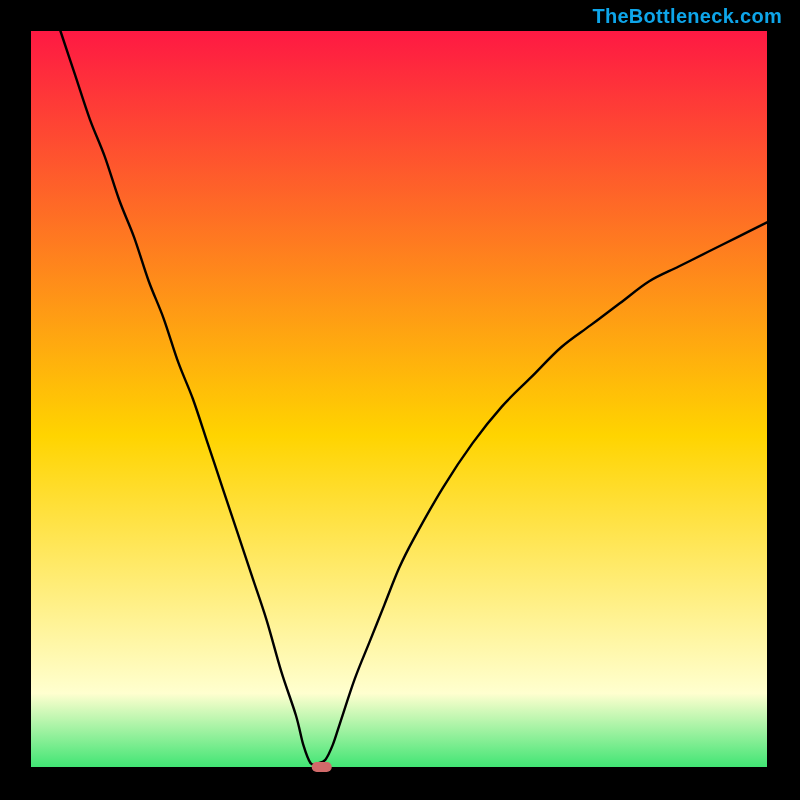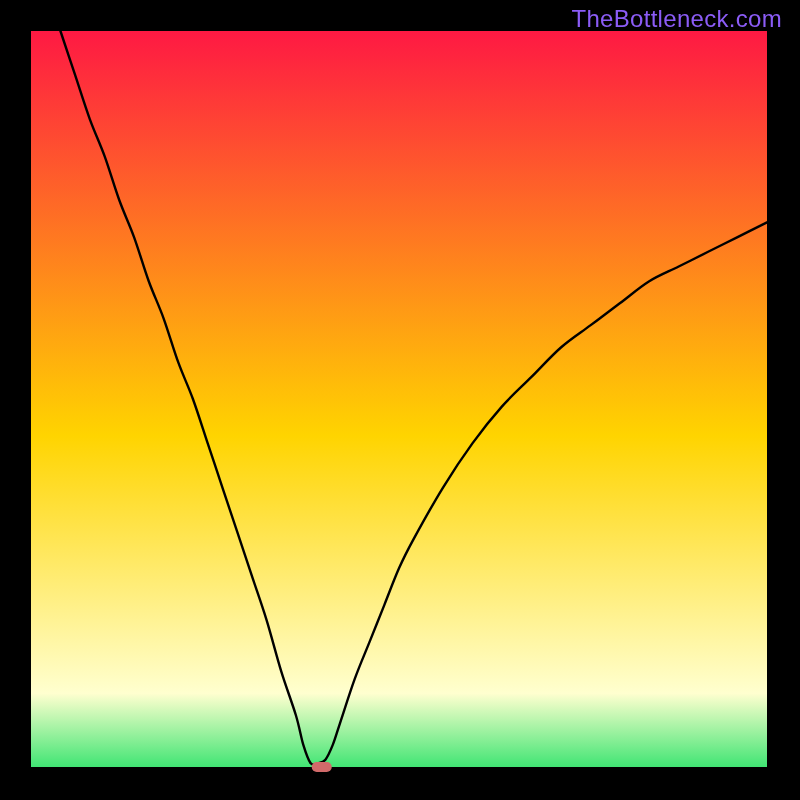--- a/index.html
+++ b/index.html
@@ -1,17 +1,17 @@
 <!DOCTYPE html>
 <html><head>
 <meta charset="utf-8">
 <style>
 html,body{margin:0;padding:0;width:800px;height:800px;background:#000;overflow:hidden}
 .wrap{position:relative;width:800px;height:800px}
-.watermark{position:absolute;top:5px;right:18px;font-family:Arial,Helvetica,sans-serif;font-size:24px;font-weight:normal;color:#8b5cf6;letter-spacing:0.3px}
+.watermark{position:absolute;top:5px;right:18px;font-family:Arial,Helvetica,sans-serif;font-size:20px;font-weight:bold;color:#0ea5e9;letter-spacing:0.3px}
 svg{position:absolute;left:0;top:0}
 </style>
 </head>
 <body>
 <div class="wrap">
 
 <svg id="chart" width="800" height="800" viewBox="0 0 800 800">
   <defs>
     <linearGradient id="bg" x1="0" y1="0" x2="0" y2="1">
       <stop id="g0" offset="0" stop-color="#fe1943"></stop>

